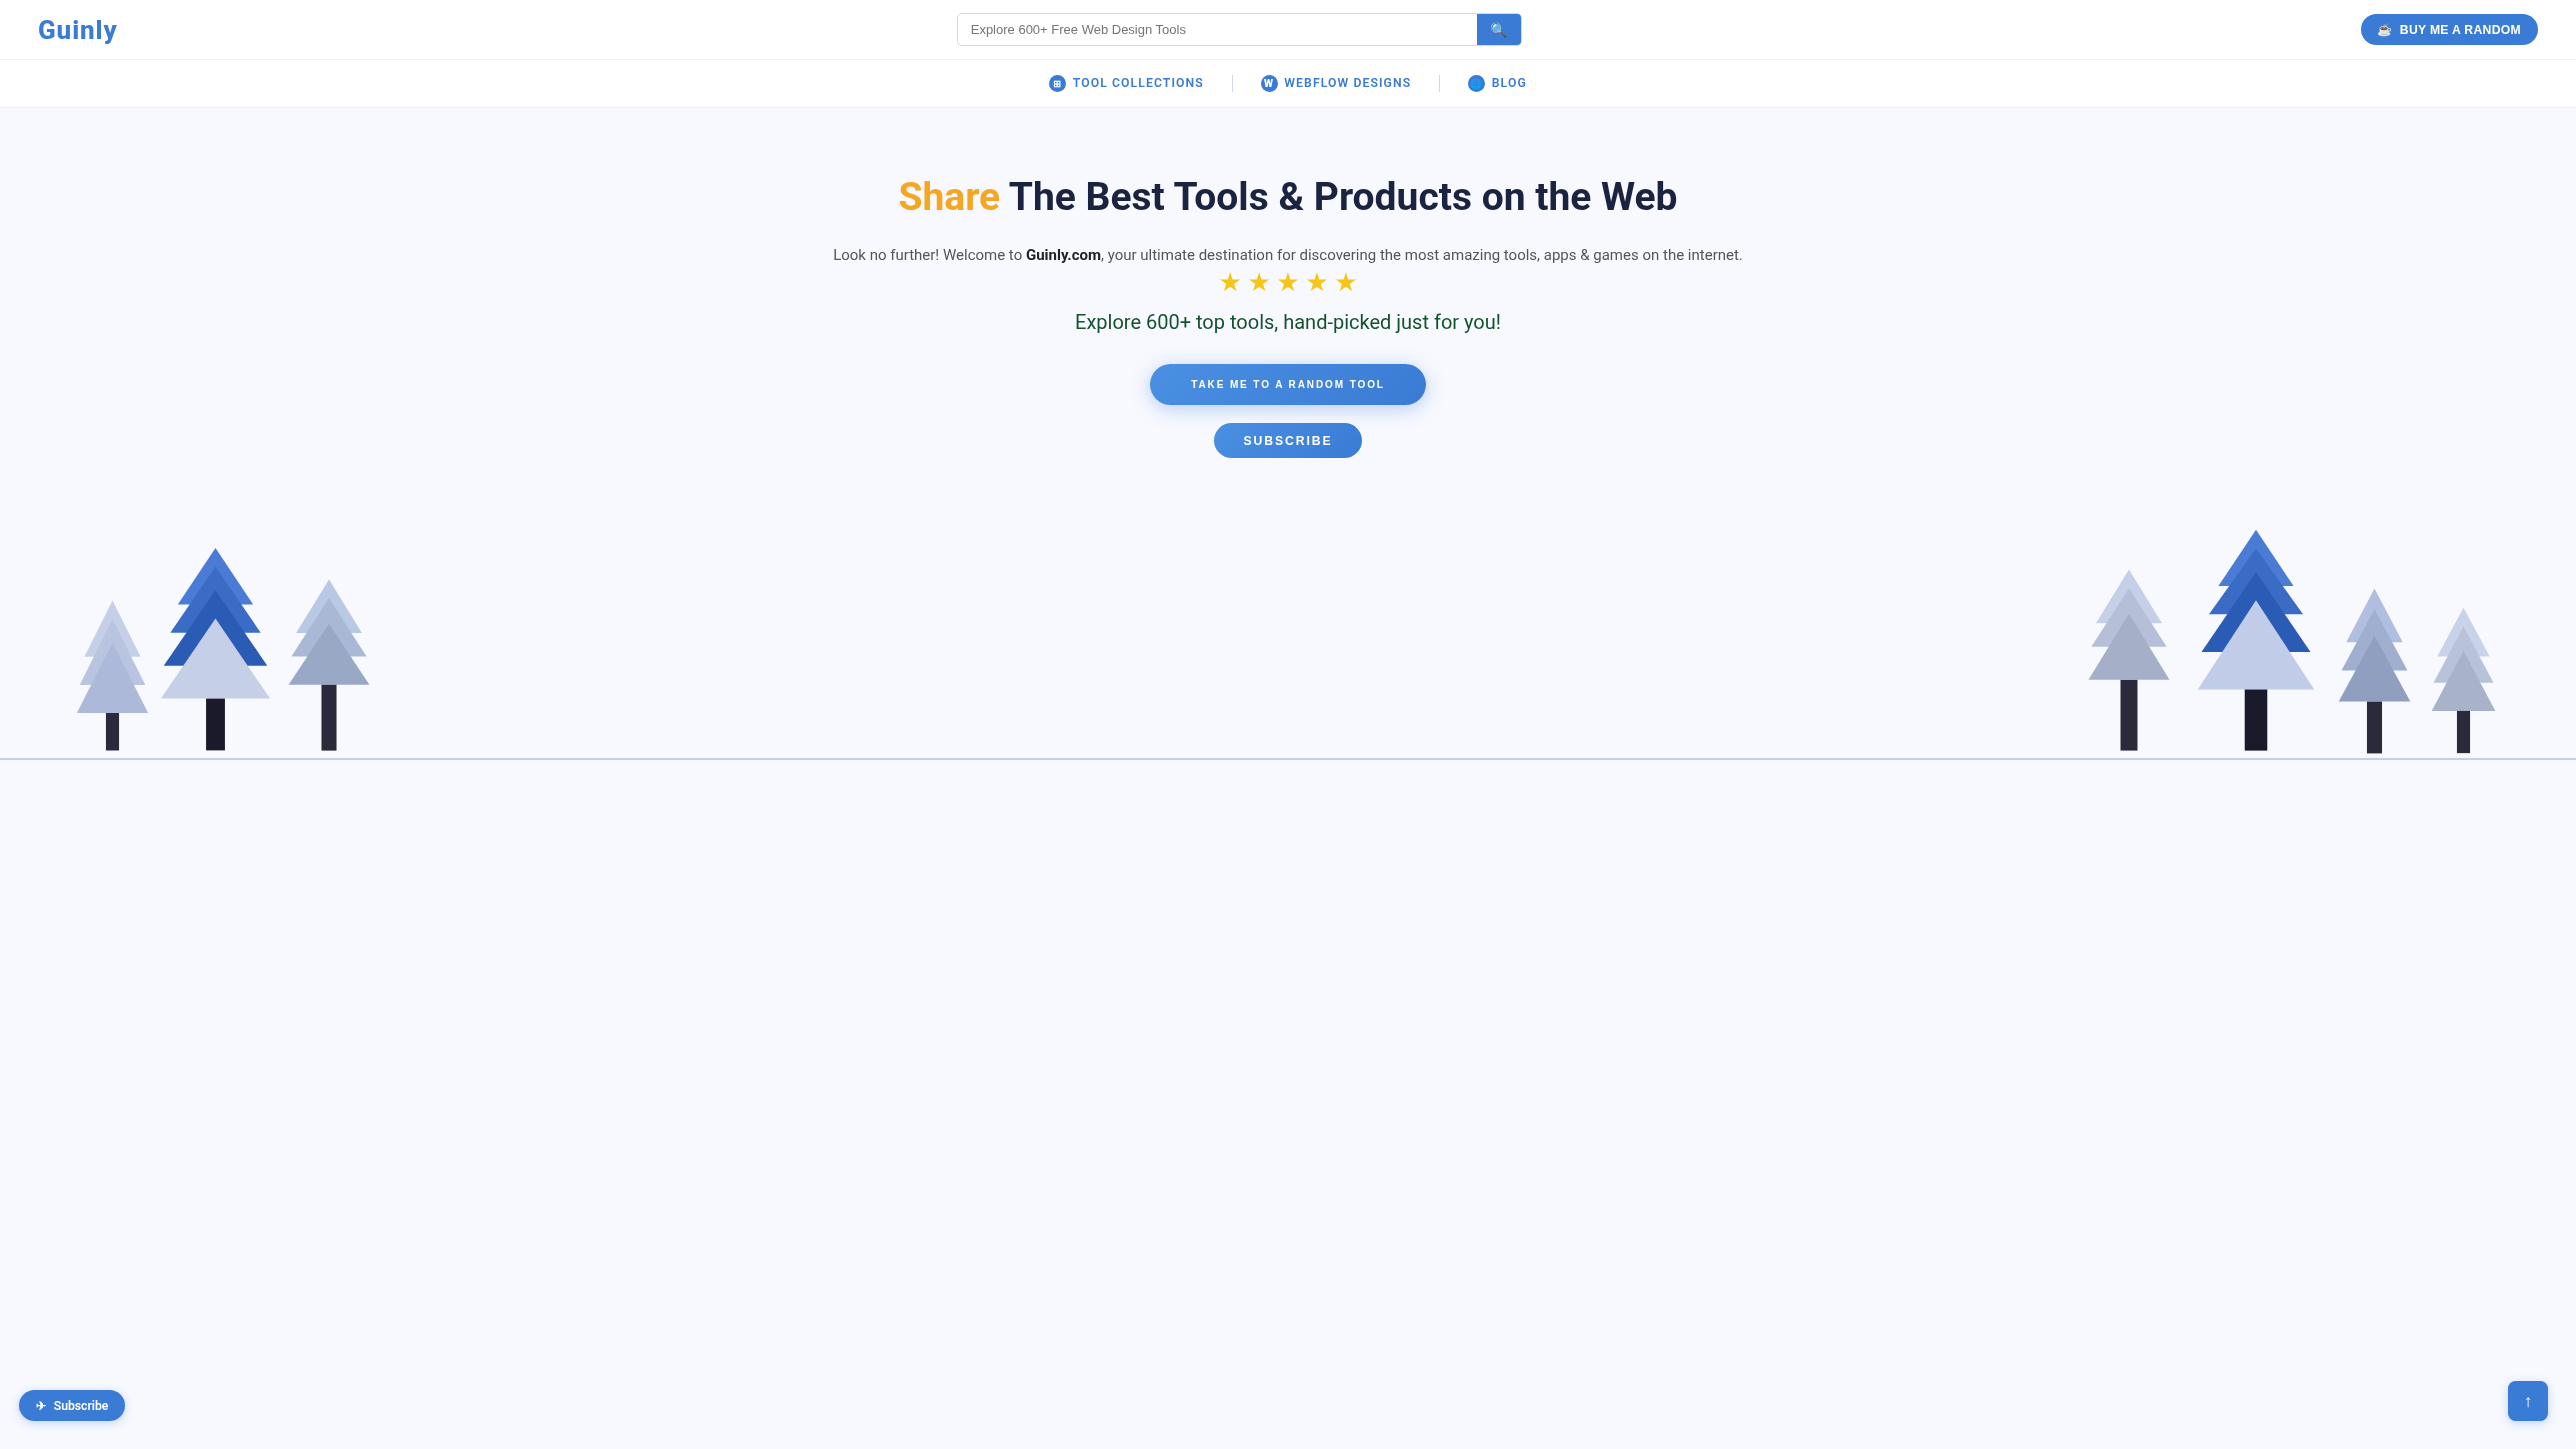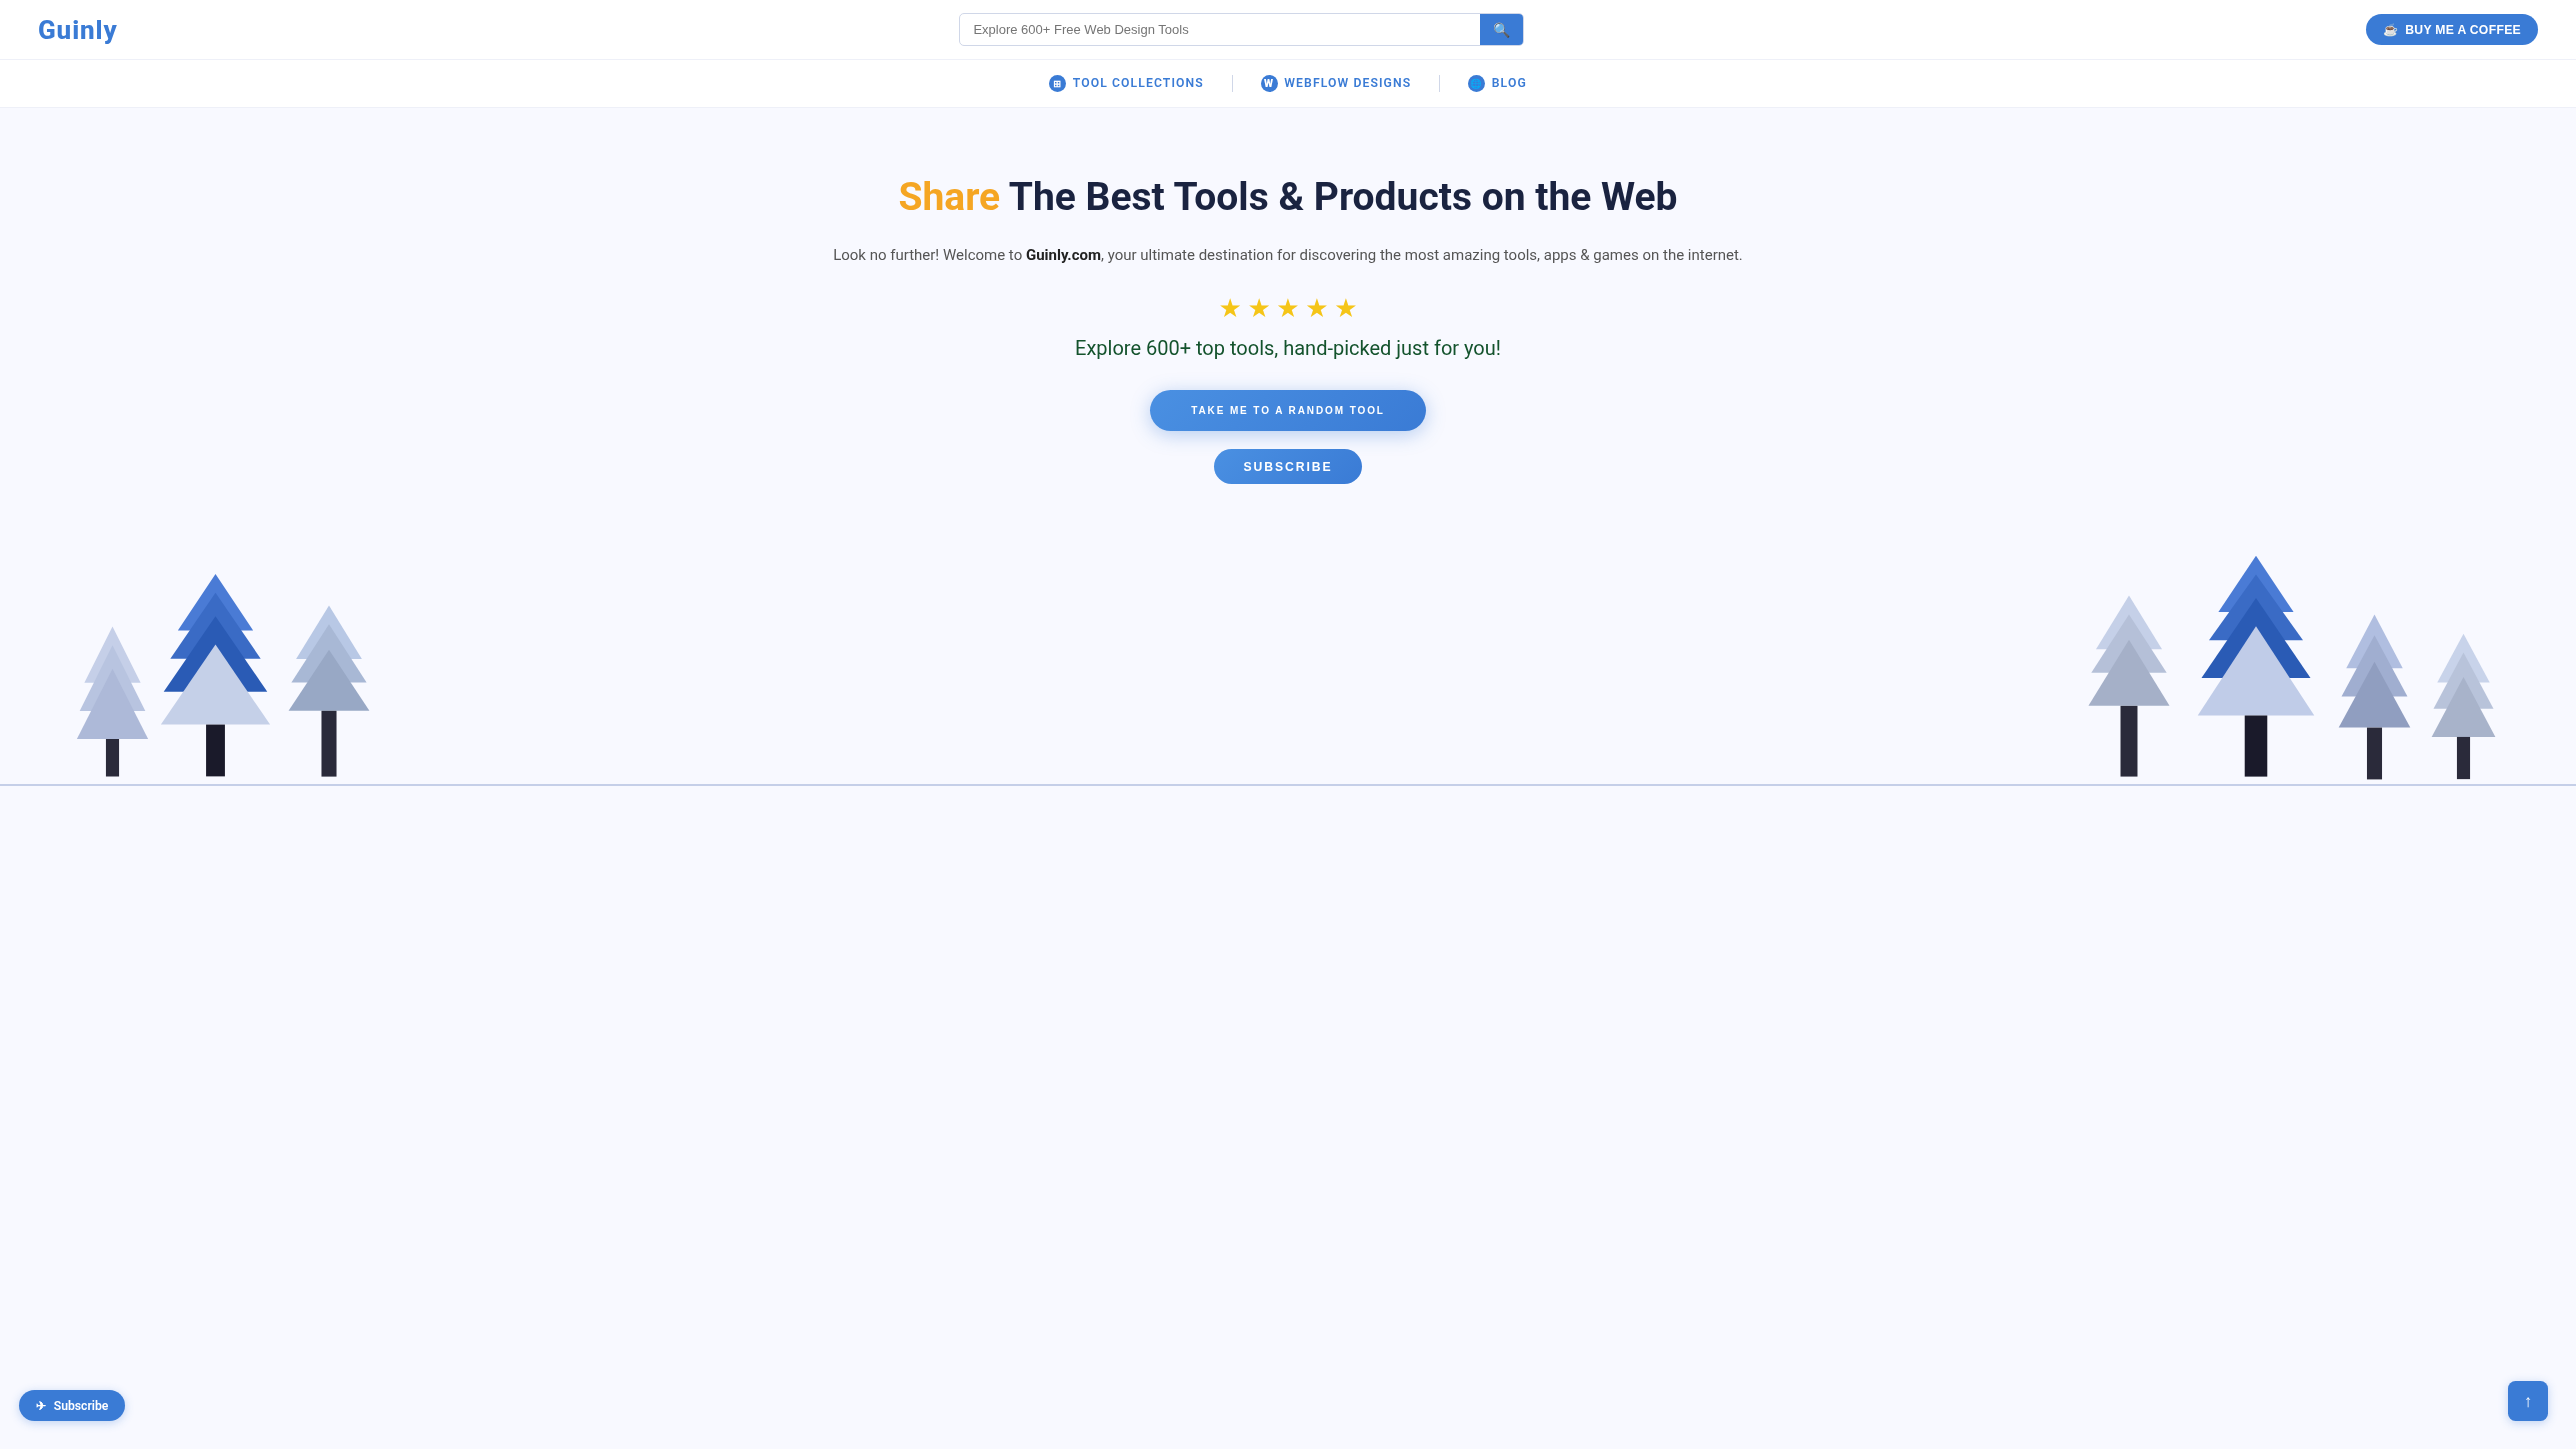--- a/index.html
+++ b/index.html
@@ -142,21 +142,20 @@
     }
 
     .hero-title .share-word {
       color: #f5a623;
       font-weight: 700;
     }
 
     .hero-subtitle {
       font-size: 15px;
       color: #555;
-      margin-bottom: 26px;
       line-height: 1.6;
     }
 
     .hero-subtitle strong {
       color: #222;
     }
 
     .stars {
       display: flex;
       justify-content: center;
@@ -291,21 +290,21 @@
     <div class="search-wrapper">
       <input class="search-input" type="text" placeholder="Explore 600+ Free Web Design Tools" style="">
       <button class="search-btn">
         <span>🔍</span>
       </button>
     </div>
   </div>
 
   <button class="coffee-btn">
     <span>☕</span>
-    <span>BUY ME A COFFEE</span>
+    <span>BUY ME A RANDOM</span>
   </button>
 </header>
 
 <nav class="nav">
   <div class="nav-item">
     <span class="nav-icon">⊞</span>
     <span>TOOL COLLECTIONS</span>
   </div>
   <div class="nav-divider"></div>
   <div class="nav-item">

